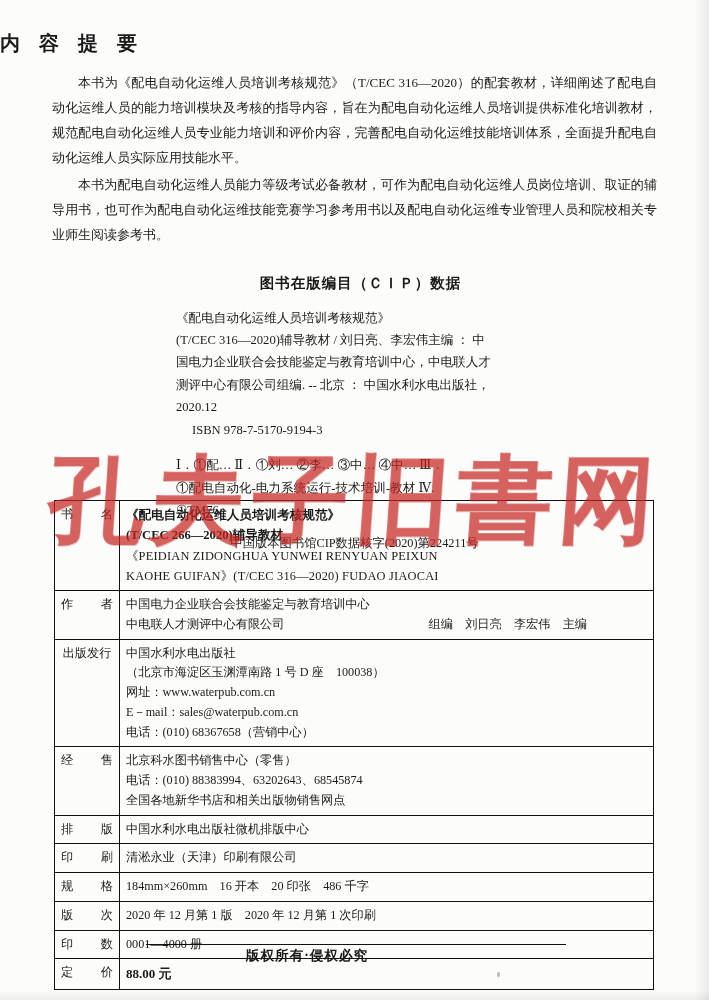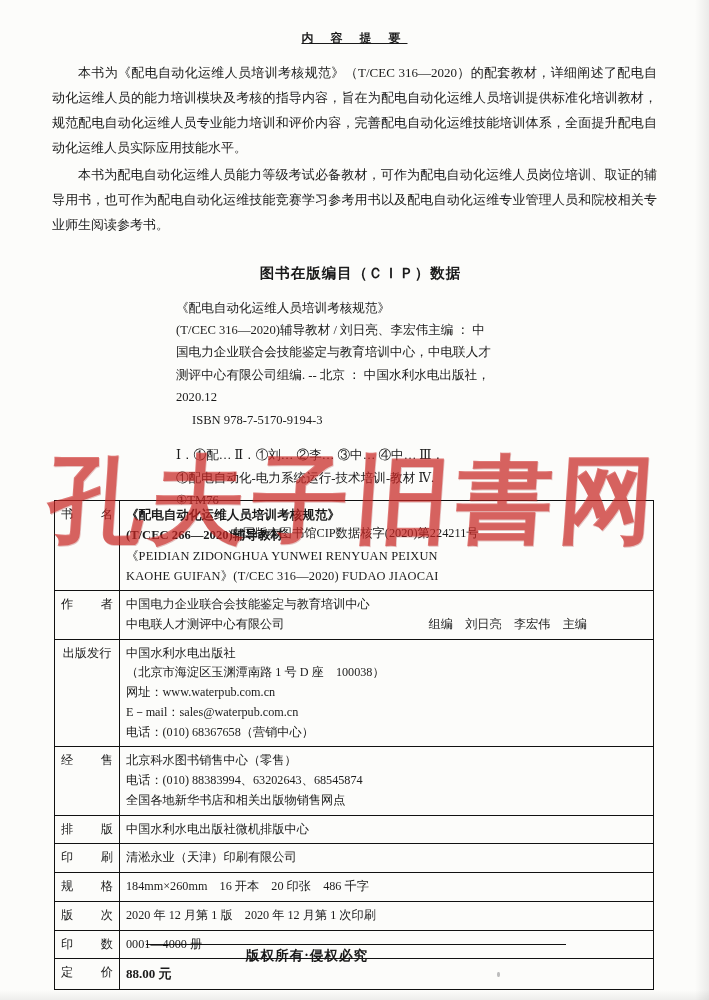--- a/index.html
+++ b/index.html
@@ -17,27 +17,25 @@
   }
   .page {
     position: absolute;
     left: 0; top: 0;
     width: 709px;
     height: 1000px;
     background: #fcfcfa;
   }
   
   .summary-title {
-    text-align: center;
-    font-size: 12px;
+    font-size: 20px;
     letter-spacing: 7px;
     font-weight: bold;
     margin: 30px 0 14px 0;
     font-family: "Liberation Serif", "DejaVu Serif", serif;
-    text-decoration: underline;
   }
   .summary-body {
     margin: 0 52px;
     font-size: 13px;
     line-height: 1.92;
     text-align: justify;
     text-justify: inter-ideograph;
   }
   .summary-body p {
     margin: 0 0 2px 0;

